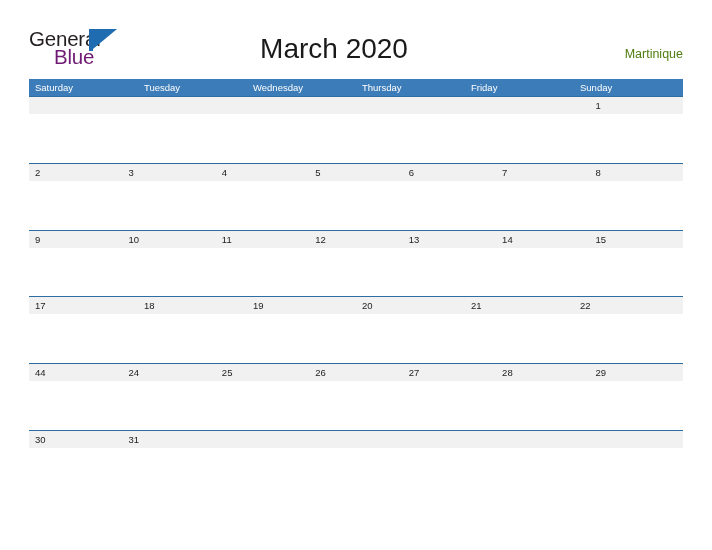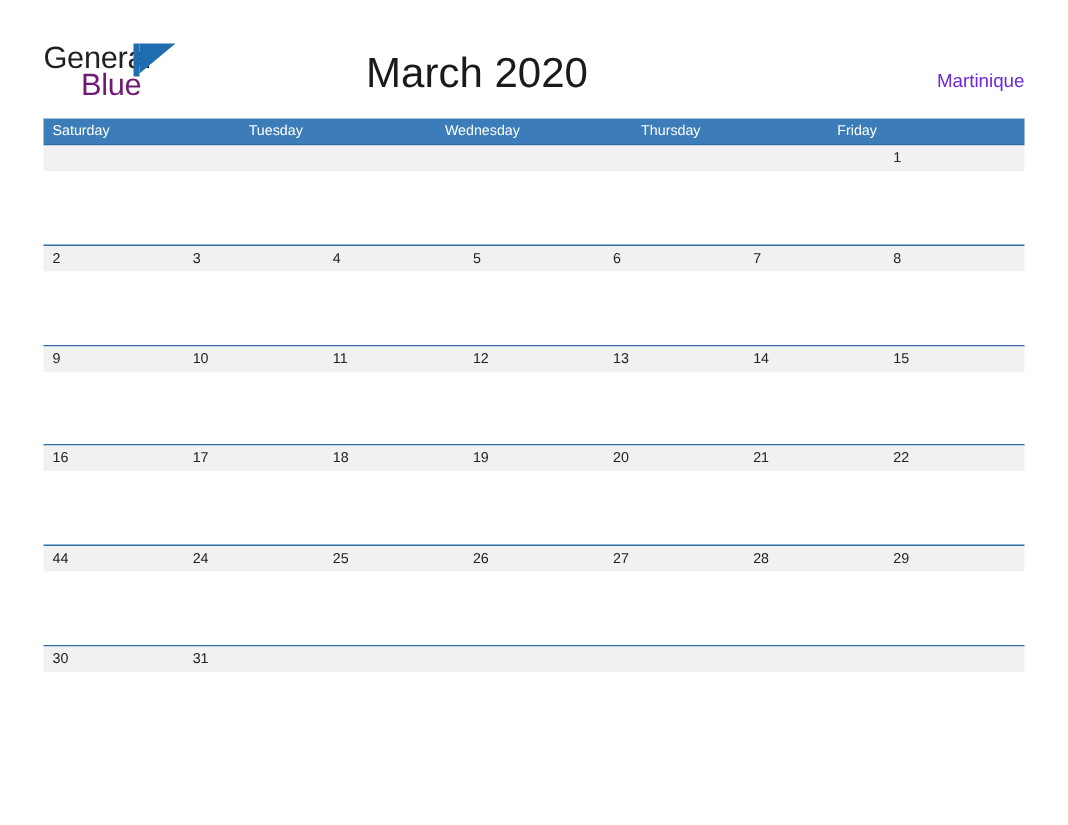--- a/index.html
+++ b/index.html
@@ -67,35 +67,35 @@
   .logo-mark .tri {
     position: absolute;
     left: 4px; top: 0;
     width: 0; height: 0;
     border-top: 20px solid #1f6cb0;
     border-right: 24px solid transparent;
   }
 
   .title {
     position: absolute;
-    left: 0; top: 33px;
+    left: 16px; top: 33px;
     width: 636px;
     text-align: center;
     font-size: 28px;
     color: #1a1a1a;
     font-family: "Liberation Sans", sans-serif;
     font-weight: normal;
   }
 
   .locale {
     position: absolute;
     right: 29px;
     top: 47px;
     font-size: 12.5px;
-    color: #6d28d9;
+    color: #4d7c0f;
     text-align: center;
     font-family: "Liberation Sans", sans-serif;
   }
 
   
   .calendar {
     position: absolute;
     left: 29px;
     top: 79px;
     width: 654px;
@@ -172,20 +172,21 @@
   </div>
 
   <div class="calendar">
 
     <div class="dow-row">
       <div class="dow-cell">Saturday</div>
       <div class="dow-cell">Tuesday</div>
       <div class="dow-cell">Wednesday</div>
       <div class="dow-cell">Thursday</div>
       <div class="dow-cell">Friday</div>
+      <div class="dow-cell">Sunday</div>
     </div>
 
     <div class="week-row">
       <div class="num-band">
         <div class="num-cell"></div>
         <div class="num-cell"></div>
         <div class="num-cell"></div>
         <div class="num-cell"></div>
         <div class="num-cell"></div>
         <div class="num-cell"></div>
@@ -215,21 +216,20 @@
         <div class="num-cell">12</div>
         <div class="num-cell">13</div>
         <div class="num-cell">14</div>
         <div class="num-cell">15</div>
       </div>
       <div class="body-band"></div>
     </div>
 
     <div class="week-row">
       <div class="num-band">
-        <div class="num-cell">16</div>
         <div class="num-cell">17</div>
         <div class="num-cell">18</div>
         <div class="num-cell">19</div>
         <div class="num-cell">20</div>
         <div class="num-cell">21</div>
         <div class="num-cell">22</div>
       </div>
       <div class="body-band"></div>
     </div>
 

